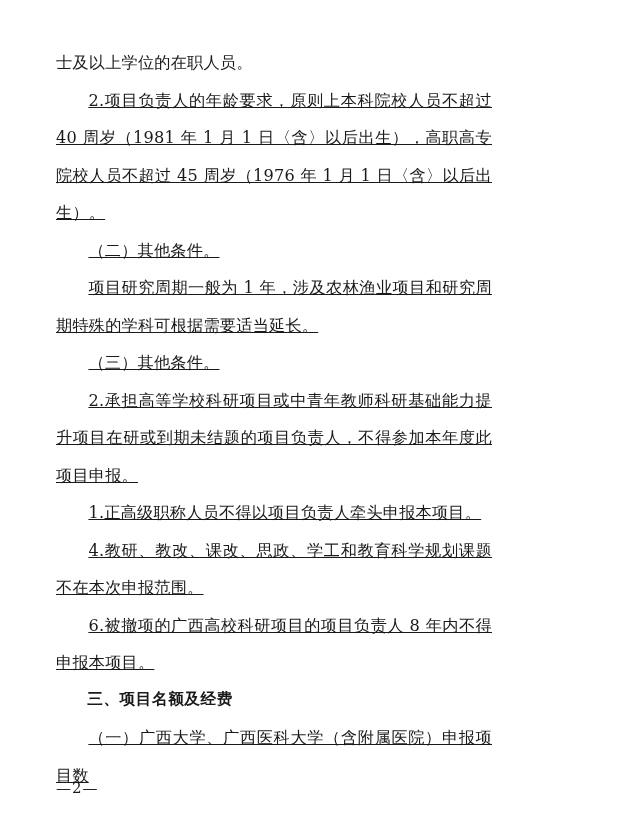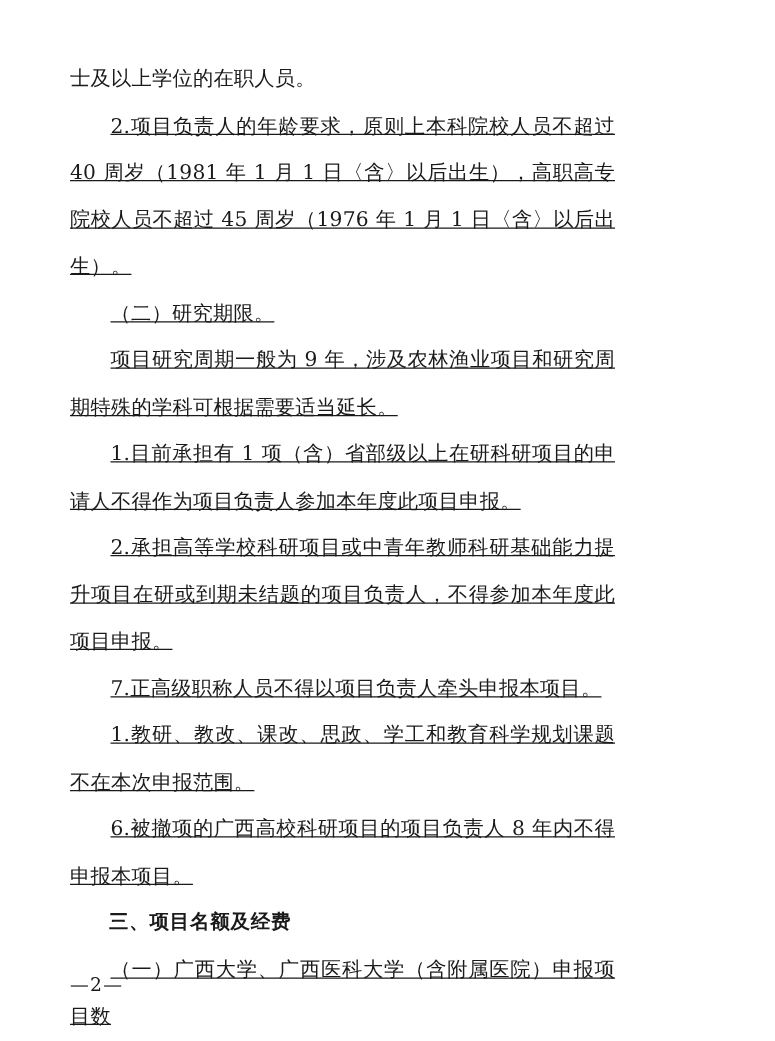--- a/index.html
+++ b/index.html
@@ -34,45 +34,45 @@
     padding: 0;
     text-indent: 0;
   }
   p.indent2 {
     text-indent: 2em;
     text-decoration: underline;
   }
   p.heading {
     text-indent: 2em;
     font-weight: bold;
-    font-family: Liberation Sans, sans-serif;
+    font-family: Liberation Mono, monospace;
     font-size: 15.6px;
     letter-spacing: 0.6px;
   }
   .pagenum {
     position: absolute;
     left: 56px;
     bottom: 36px;
     font-size: 15px;
     color: #1a1a1a;
     letter-spacing: 1px;
     font-family: "DejaVu Serif", "Liberation Serif", serif;
   }
 </style>
 </head>
 <body>
 
 <div class="page">
   <div class="body-text">
     <p class="para">士及以上学位的在职人员。</p>
     <p class="para indent2">2.项目负责人的年龄要求，原则上本科院校人员不超过 40 周岁（1981 年 1 月 1 日〈含〉以后出生），高职高专院校人员不超过 45 周岁（1976 年 1 月 1 日〈含〉以后出生）。</p>
-    <p class="para indent2">（二）研究期限。</p>
-    <p class="para indent2">项目研究周期一般为 9 年，涉及农林渔业项目和研究周期特殊的学科可根据需要适当延长。</p>
-    <p class="para indent2">1.目前承担有 1 项（含）省部级以上在研科研项目的申请人不得作为项目负责人参加本年度此项目申报。</p>
+    <p class="para indent2">（二）其他条件。</p>
+    <p class="para indent2">项目研究周期一般为 1 年，涉及农林渔业项目和研究周期特殊的学科可根据需要适当延长。</p>
+    <p class="para indent2">（三）其他条件。</p>
     <p class="para indent2">2.承担高等学校科研项目或中青年教师科研基础能力提升项目在研或到期未结题的项目负责人，不得参加本年度此项目申报。</p>
-    <p class="para indent2">7.正高级职称人员不得以项目负责人牵头申报本项目。</p>
-    <p class="para indent2">1.教研、教改、课改、思政、学工和教育科学规划课题不在本次申报范围。</p>
+    <p class="para indent2">1.正高级职称人员不得以项目负责人牵头申报本项目。</p>
+    <p class="para indent2">4.教研、教改、课改、思政、学工和教育科学规划课题不在本次申报范围。</p>
     <p class="para indent2">6.被撤项的广西高校科研项目的项目负责人 8 年内不得申报本项目。</p>
     <p class="para heading">三、项目名额及经费</p>
     <p class="para indent2">（一）广西大学、广西医科大学（含附属医院）申报项目数</p>
   </div>
   <div class="pagenum">—2—</div>
 </div>
 
 </body></html>

